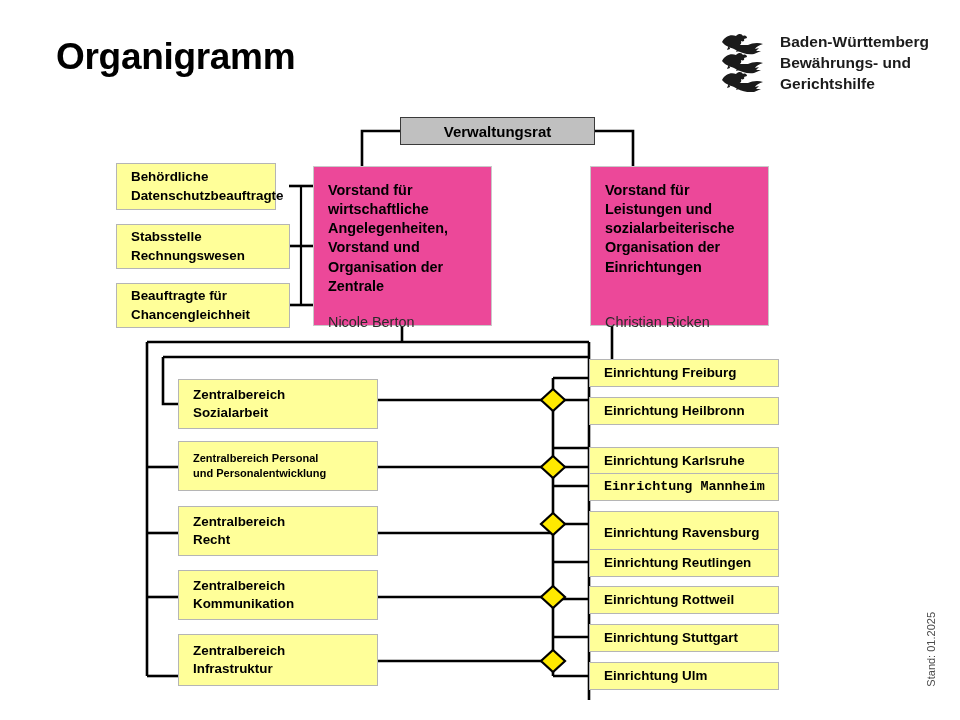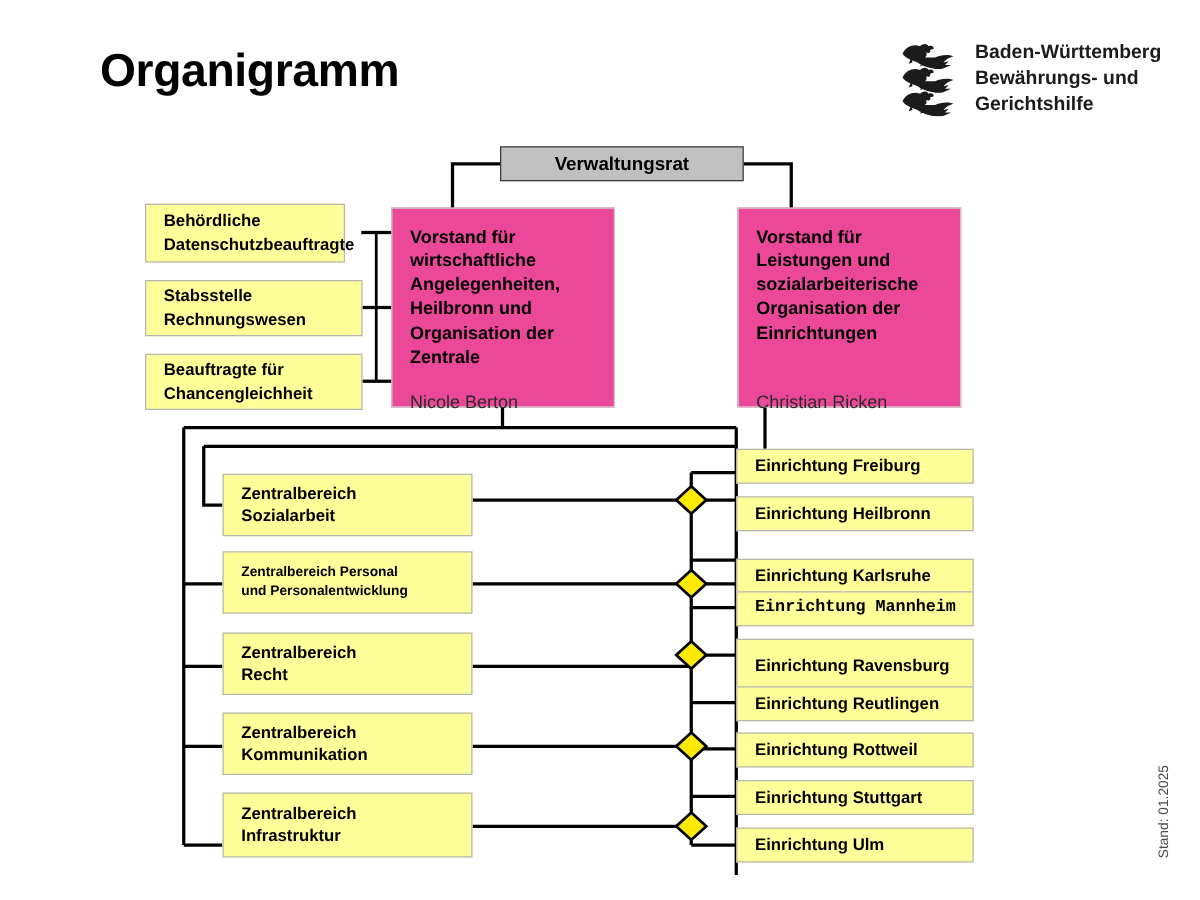--- a/index.html
+++ b/index.html
@@ -6,23 +6,23 @@
   body{
     width:960px;height:720px;background:#ffffff;
     font-family:"Liberation Sans","DejaVu Sans",sans-serif;
     overflow:hidden;position:relative;
   }
   #chart{position:absolute;left:0;top:0;width:960px;height:720px;}
 
   
   .page-title{
     position:absolute;left:56px;top:36px;
-    font-size:37px;font-weight:bold;color:#000;letter-spacing:-.3px;margin-left:24px;
-  }
-  .logo{position:absolute;left:718px;top:30px;display:flex;gap:14px;align-items:center;}
+    font-size:37px;font-weight:bold;color:#000;letter-spacing:-.3px;
+  }
+  .logo{position:absolute;left:718px;top:30px;display:flex;gap:14px;align-items:flex-start;}
   .logo-lions{width:48px;height:62px;}
   .logo-text{
     font-size:15.5px;font-weight:bold;color:#1b1b1b;line-height:1.37;
     white-space:nowrap;padding-top:1px;
   }
 
   
   .node{position:absolute;box-sizing:border-box;}
   .n-gray{
     background:#c0c0c0;border:1px solid #3a3a3a;
@@ -163,21 +163,21 @@
       <div>Beauftragte für</div>
       <div>Chancengleichheit</div>
     </div>
   </div>
 
   <div class="node n-bright" style="left:313px;top:166px;width:179px;height:160px;">
     <div class="t">
       <div>Vorstand für</div>
       <div>wirtschaftliche</div>
       <div>Angelegenheiten,</div>
-      <div>Heilbronn und</div>
+      <div>Vorstand und</div>
       <div>Organisation der</div>
       <div>Zentrale</div>
     </div>
     <div class="p" style="margin-top:17px;">Nicole Berton</div>
   </div>
 
   <div class="node n-bright" style="left:590px;top:166px;width:179px;height:160px;">
     <div class="t">
       <div>Vorstand für</div>
       <div>Leistungen und</div>

